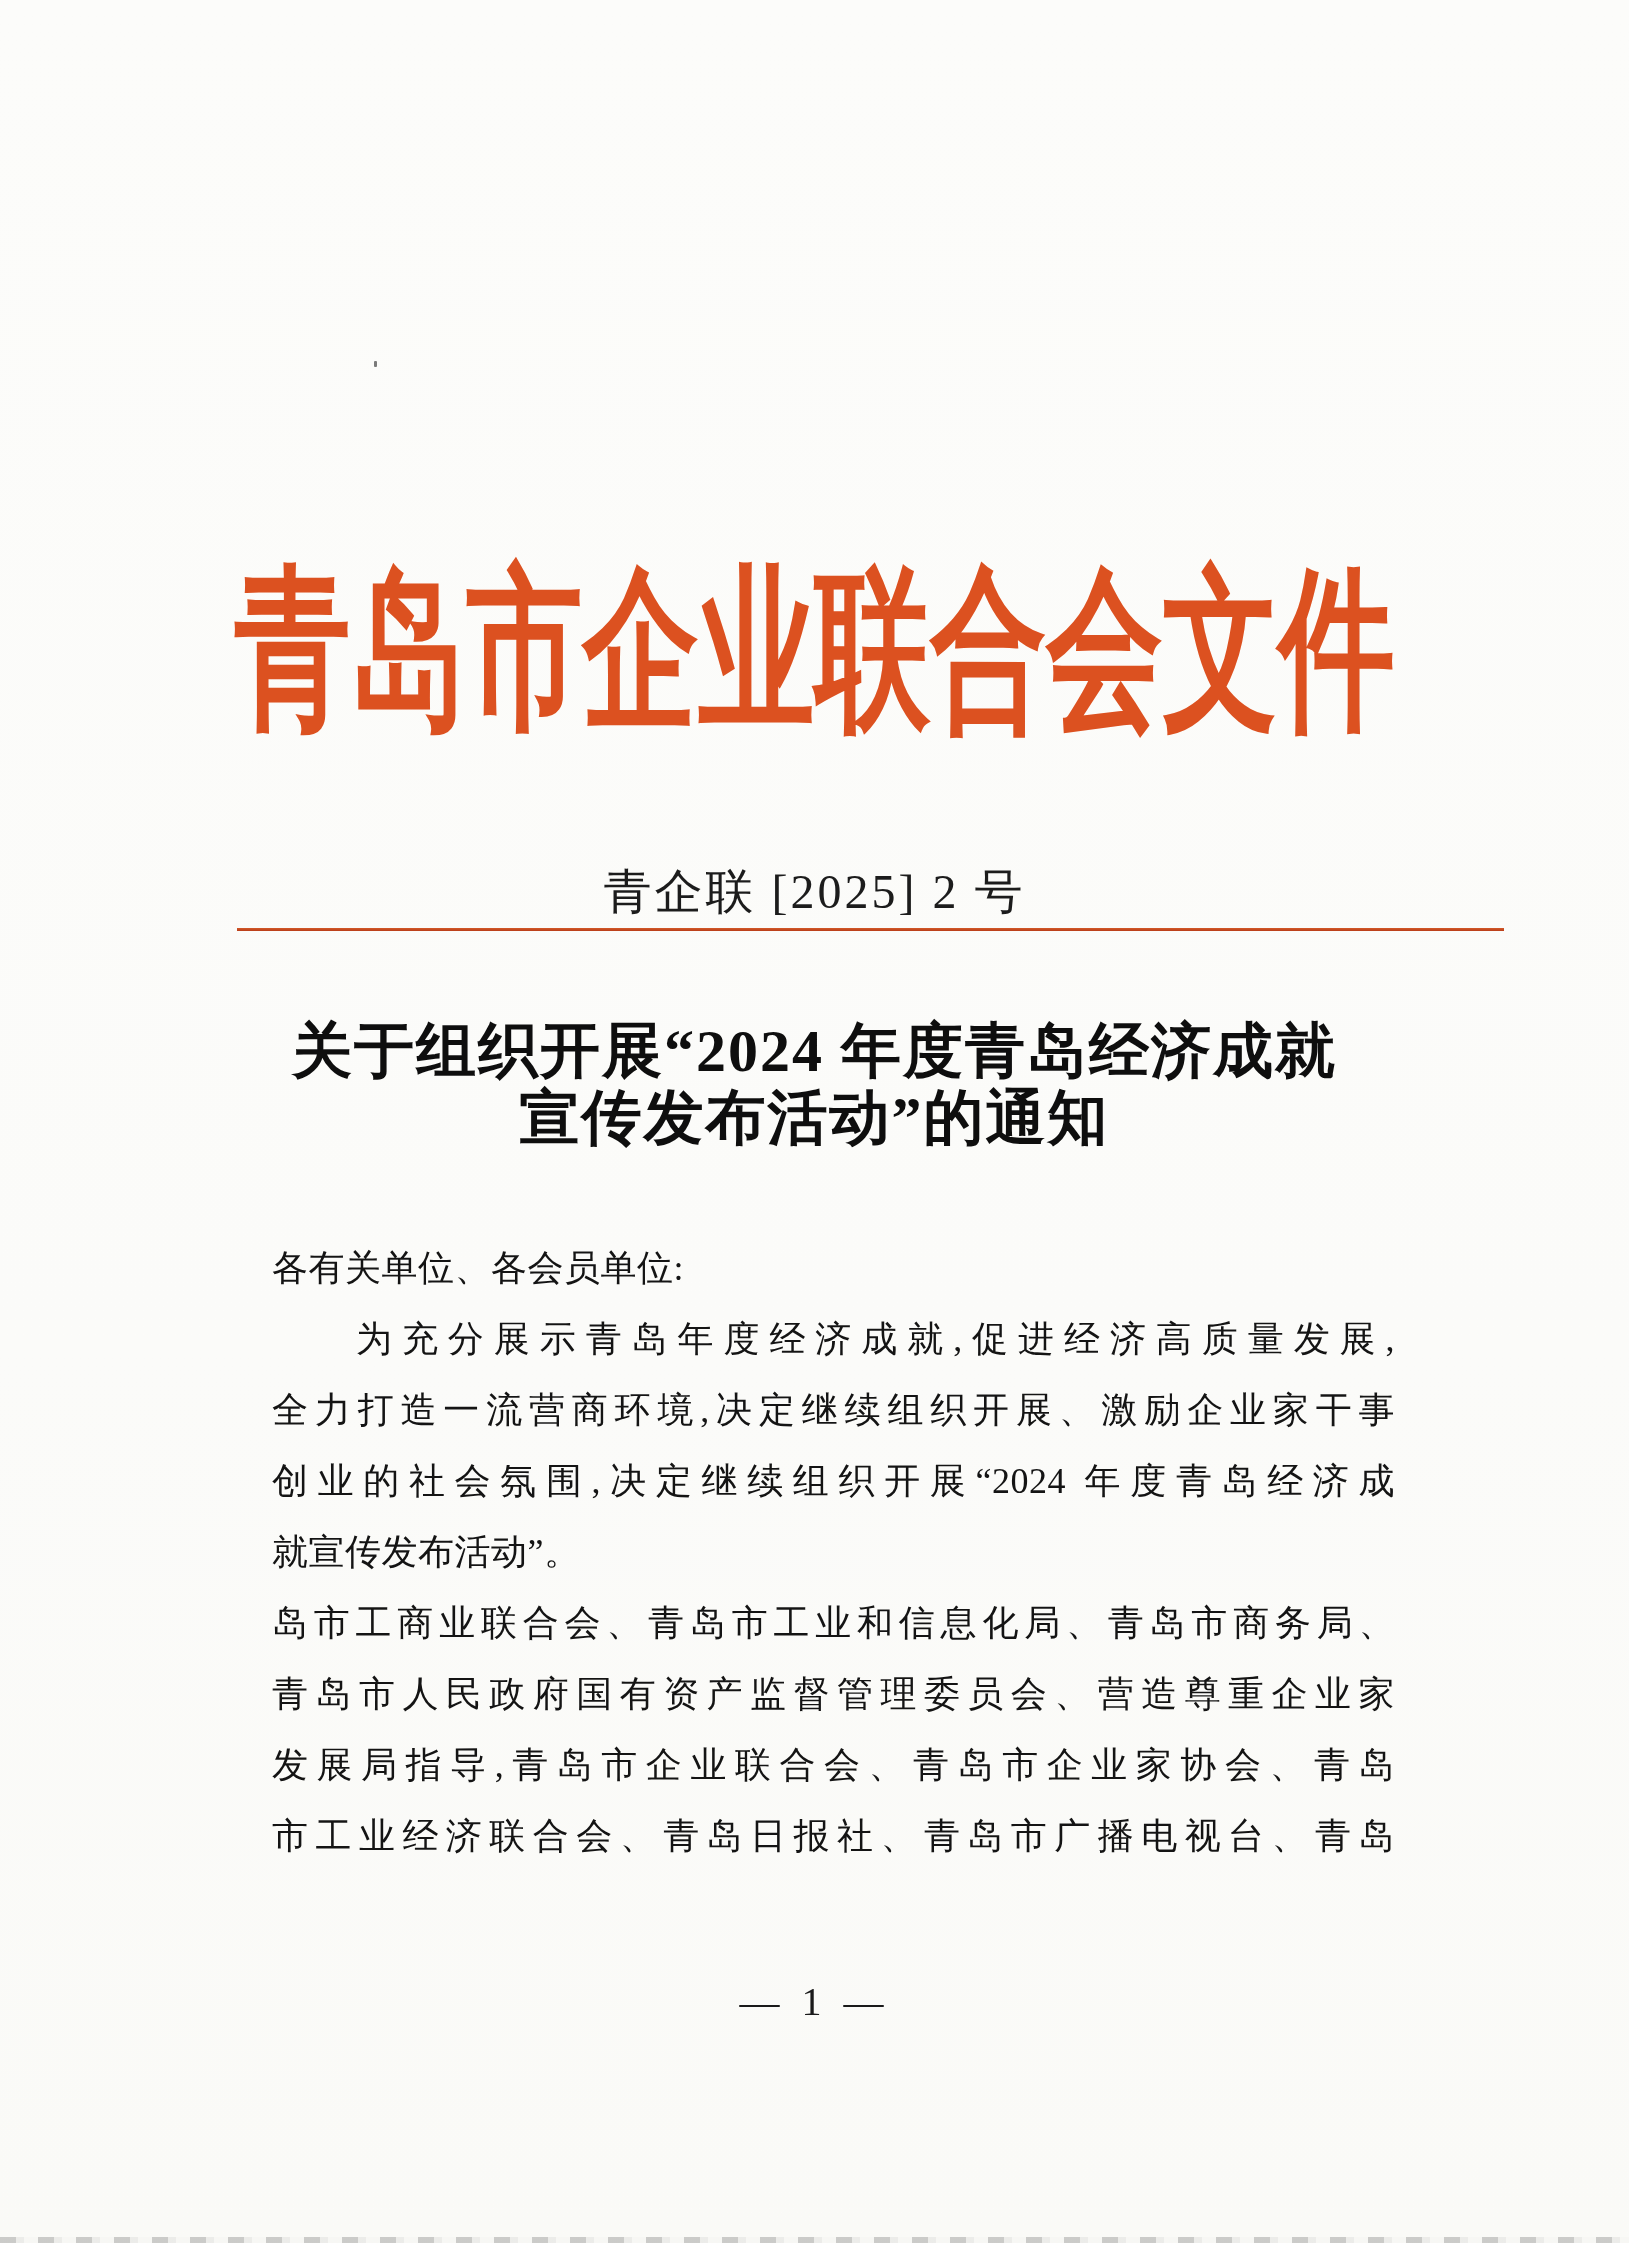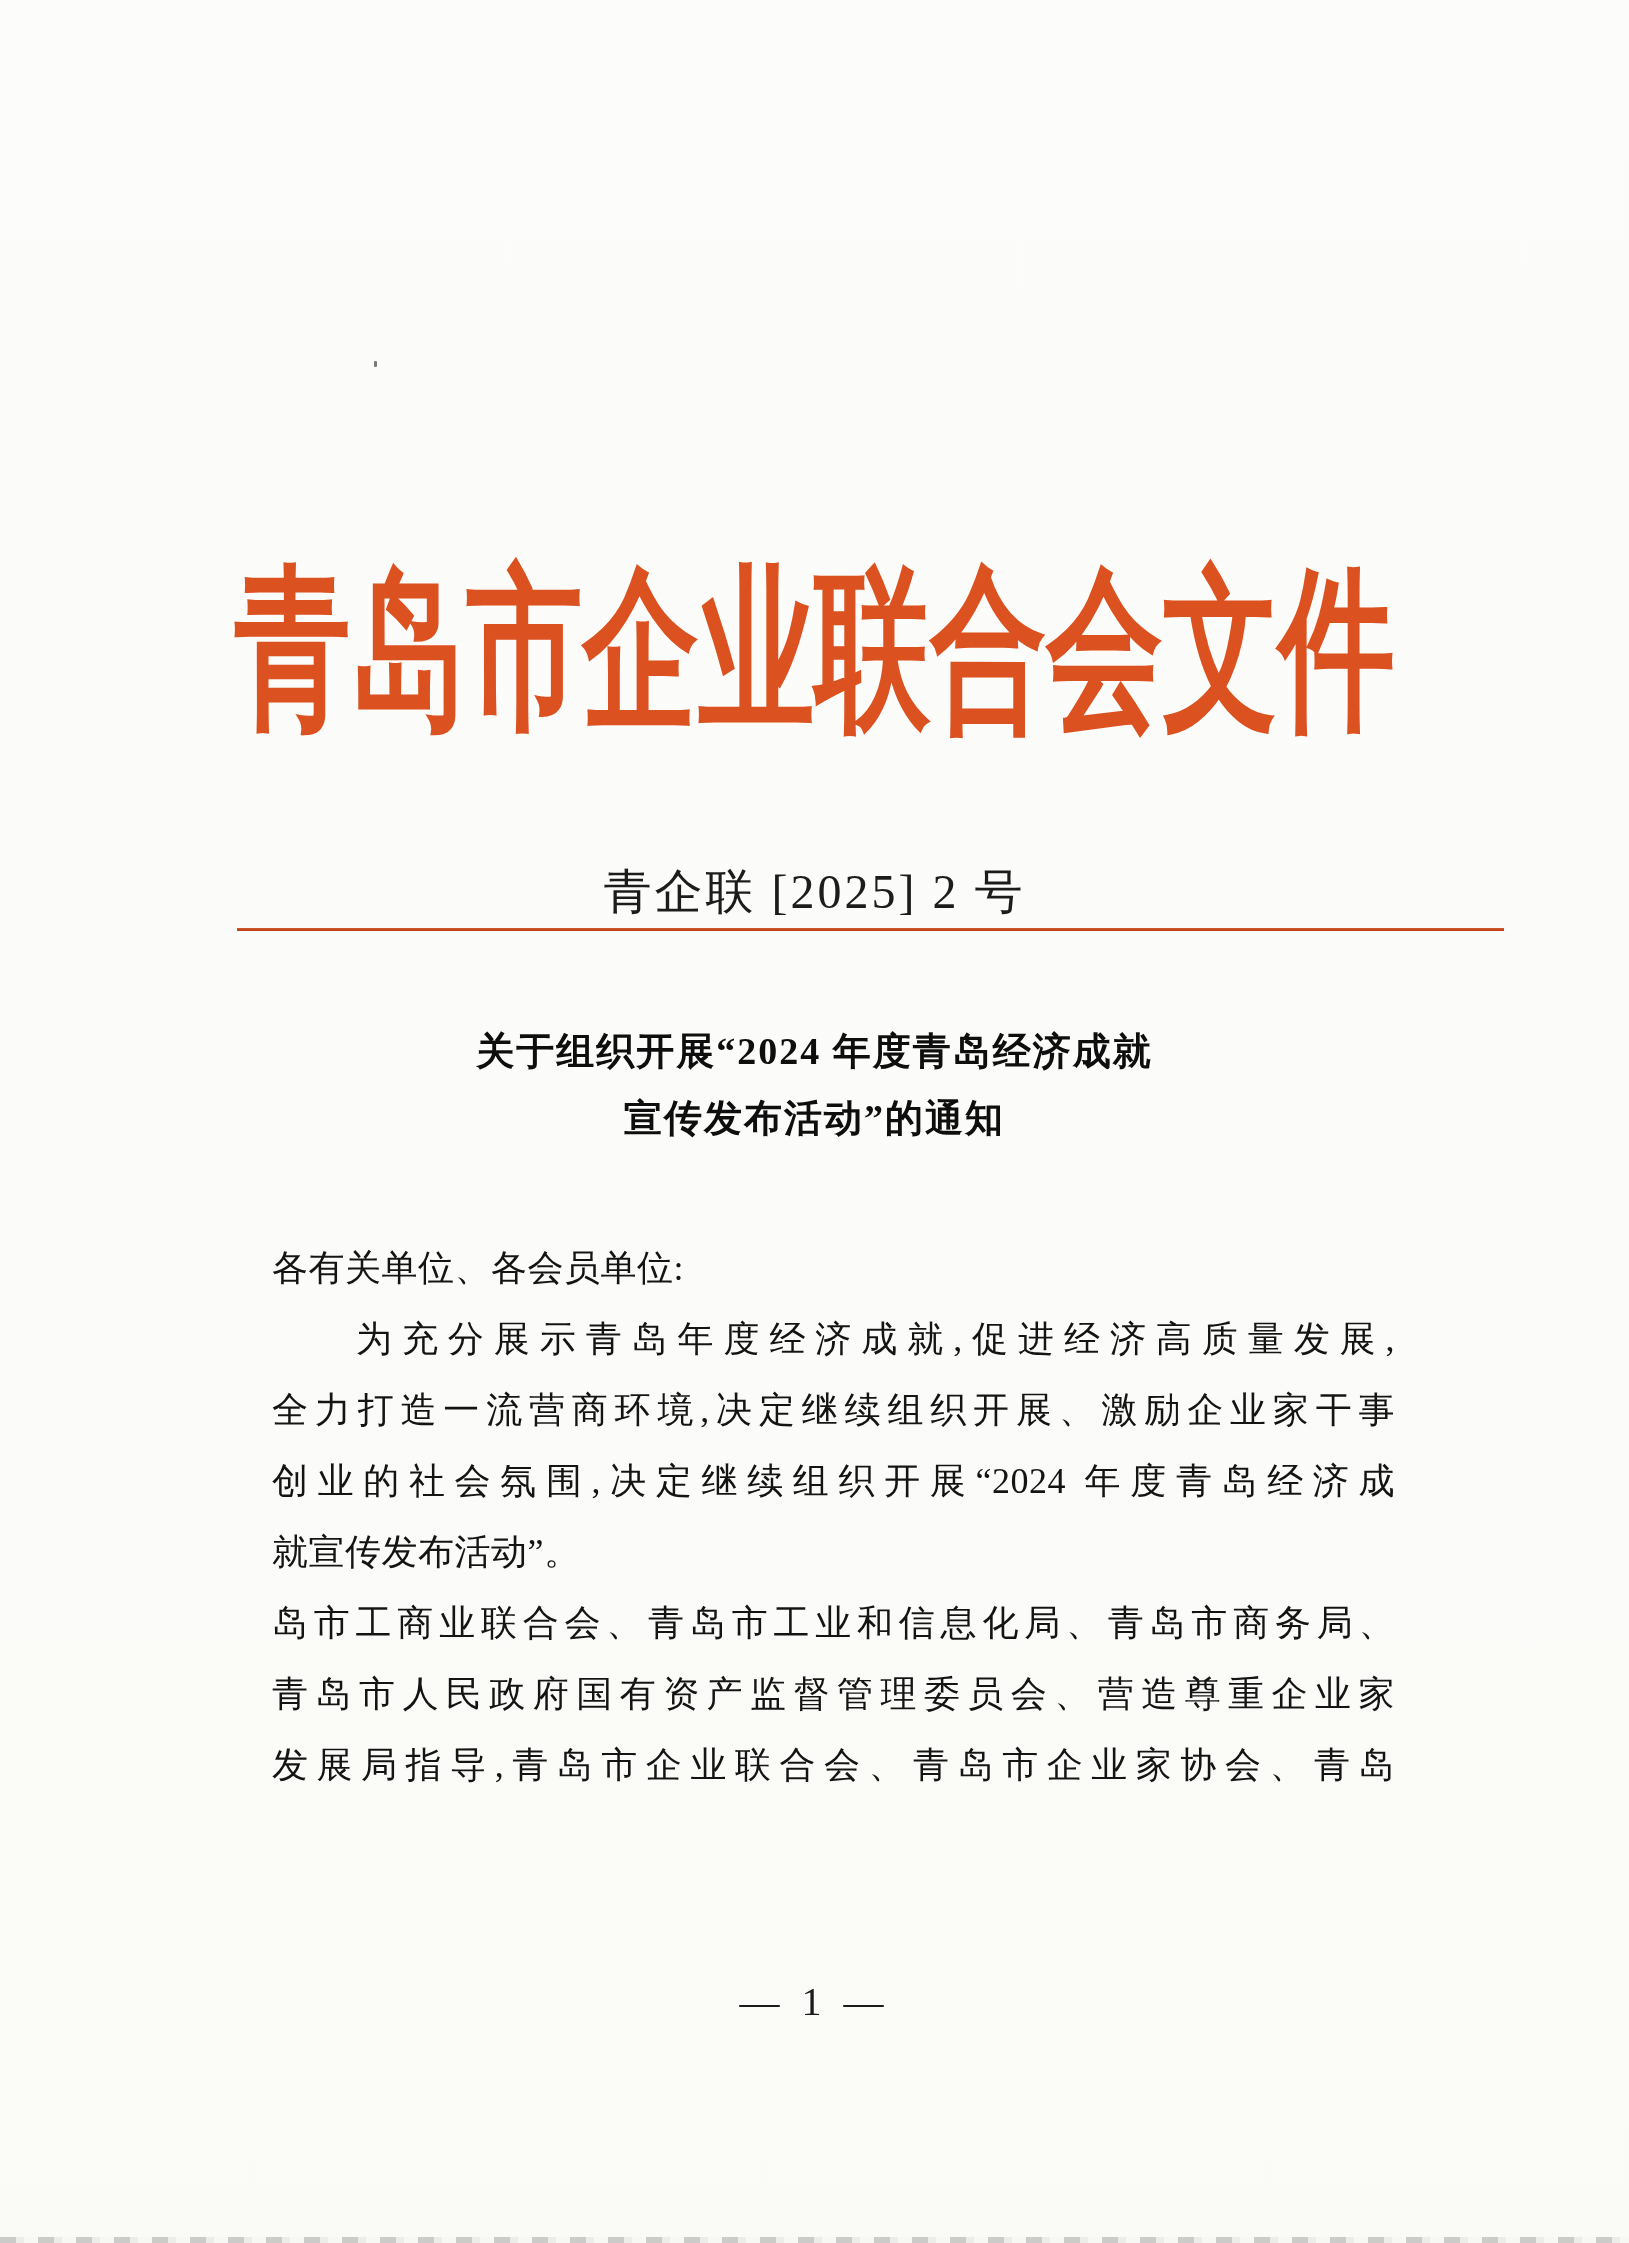--- a/index.html
+++ b/index.html
@@ -40,21 +40,21 @@
     position: absolute;
     left: 237px; top: 928px;
     width: 1267px; height: 3px;
     background: linear-gradient(180deg, #d35a2a 0%, #b83c18 100%);
   }
   .heading {
     position: absolute;
     left: 0; right: 0; top: 1018px;
     text-align: center;
     font-weight: bold;
-    font-size: 38px;
+    font-size: 60px;
     line-height: 67px;
     letter-spacing: 2px;
     color: #0e0e0e;
   }
   .body-block {
     position: absolute;
     left: 272px; top: 1233px;
     width: 1123px;
     font-size: 36px;
     line-height: 71px;
@@ -115,19 +115,20 @@
 
   <div class="body-block">
     <div class="body-line">各有关单位、各会员单位:</div>
     <div class="body-line indent fill">为充分展示青岛年度经济成就,促进经济高质量发展,</div>
     <div class="body-line fill">全力打造一流营商环境,决定继续组织开展、激励企业家干事</div>
     <div class="body-line fill">创业的社会氛围,决定继续组织开展“2024 年度青岛经济成</div>
     <div class="body-line">就宣传发布活动”。</div>
     <div class="body-line fill">岛市工商业联合会、青岛市工业和信息化局、青岛市商务局、</div>
     <div class="body-line fill">青岛市人民政府国有资产监督管理委员会、营造尊重企业家</div>
     <div class="body-line fill">发展局指导,青岛市企业联合会、青岛市企业家协会、青岛</div>
+    <div class="body-line fill">市工业经济联合会、青岛日报社、青岛市广播电视台、青岛</div>
   </div>
 
   <div class="page-footer">— 1 —</div>
 
   <div class="bottom-artifact"></div>
 
 </div>
 
 </body></html>

